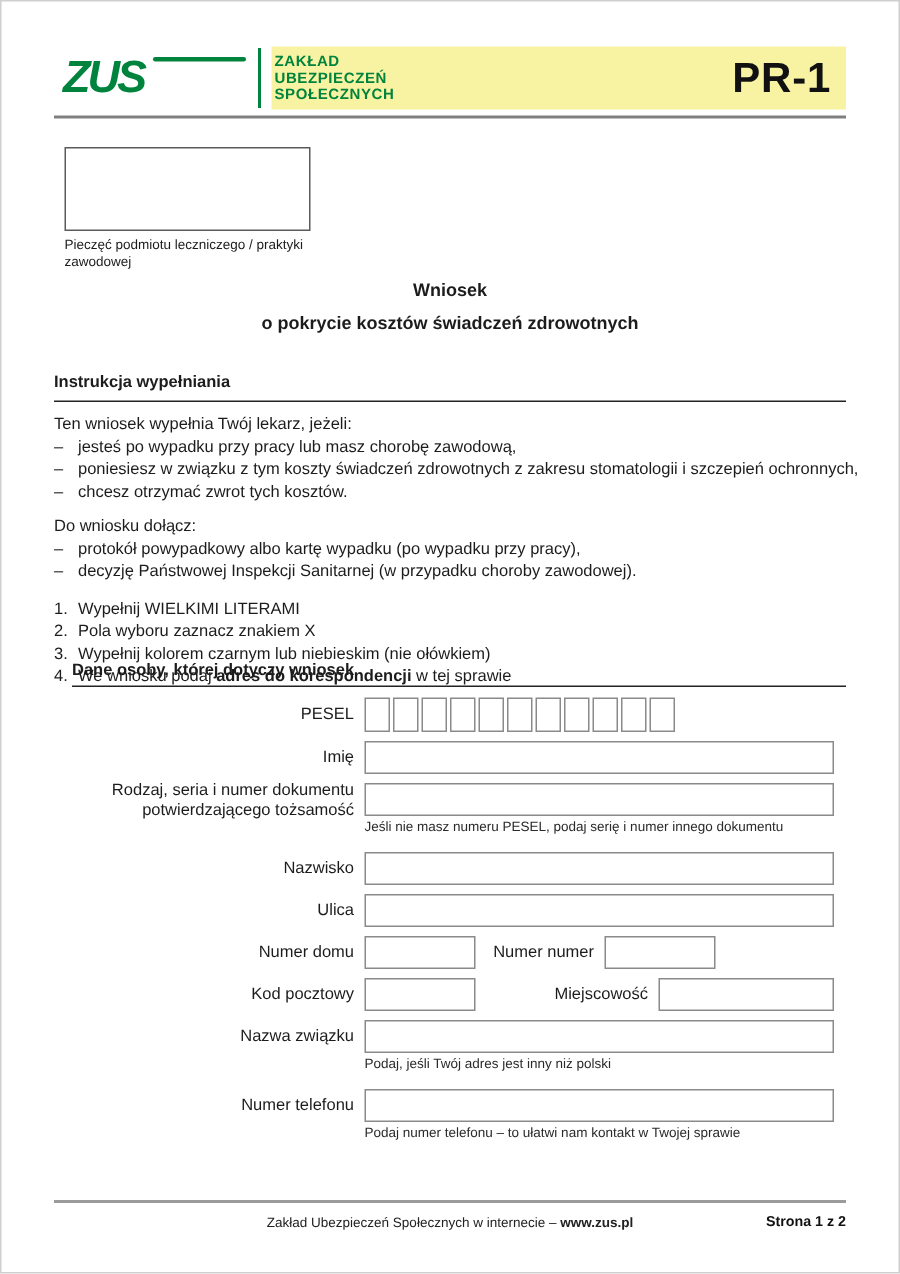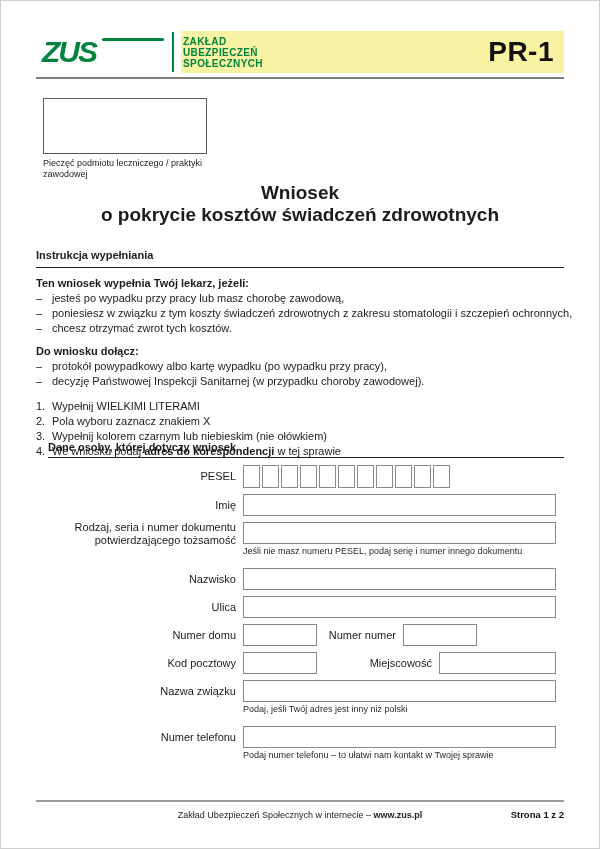--- a/index.html
+++ b/index.html
@@ -30,26 +30,26 @@
   .org-name{display:flex;flex-direction:column;justify-content:center;}
   .org-name div{font-size:10px;line-height:11px;font-weight:bold;color:var(--zus-green);letter-spacing:0.4px;}
   .header-rule{position:absolute;left:0;right:0;top:46px;height:2px;background:#808080;}
 
   
   .stamp-box{position:absolute;left:42px;top:97px;width:162px;height:54px;border:1px solid #5a5a5a;background:#fff;}
   .stamp-caption{position:absolute;left:42px;top:157px;width:178px;font-size:9px;line-height:11px;color:var(--ink);}
 
   
   .title{position:absolute;left:0;width:100%;top:181px;text-align:center;}
-  .title div{font-size:19px;font-weight:bold;line-height:22px;}
+  .title div{font-size:12px;font-weight:bold;line-height:22px;}
 
   
   .instructions{position:absolute;left:35px;right:35px;top:247px;font-size:11px;line-height:15px;}
   .section-heading{font-size:11px;font-weight:bold;padding-bottom:4px;border-bottom:1px solid #222;}
-  .para{margin-top:8px;font-weight:bold;}
+  .para{margin-top:8px;}
   .dash-item,.num-item{display:flex;}
   .marker{width:16px;flex:0 0 16px;}
   .itxt{white-space:nowrap;}
   .num-list{margin-top:10px;}
 
   
   .personal{position:absolute;left:47px;right:35px;top:440px;font-size:11px;}
   .fields{margin-top:7px;}
   .frow{display:flex;margin-bottom:6px;}
   .flabel{width:188px;flex:0 0 188px;padding-right:7px;text-align:right;padding-top:5px;font-size:11px;line-height:13px;}

